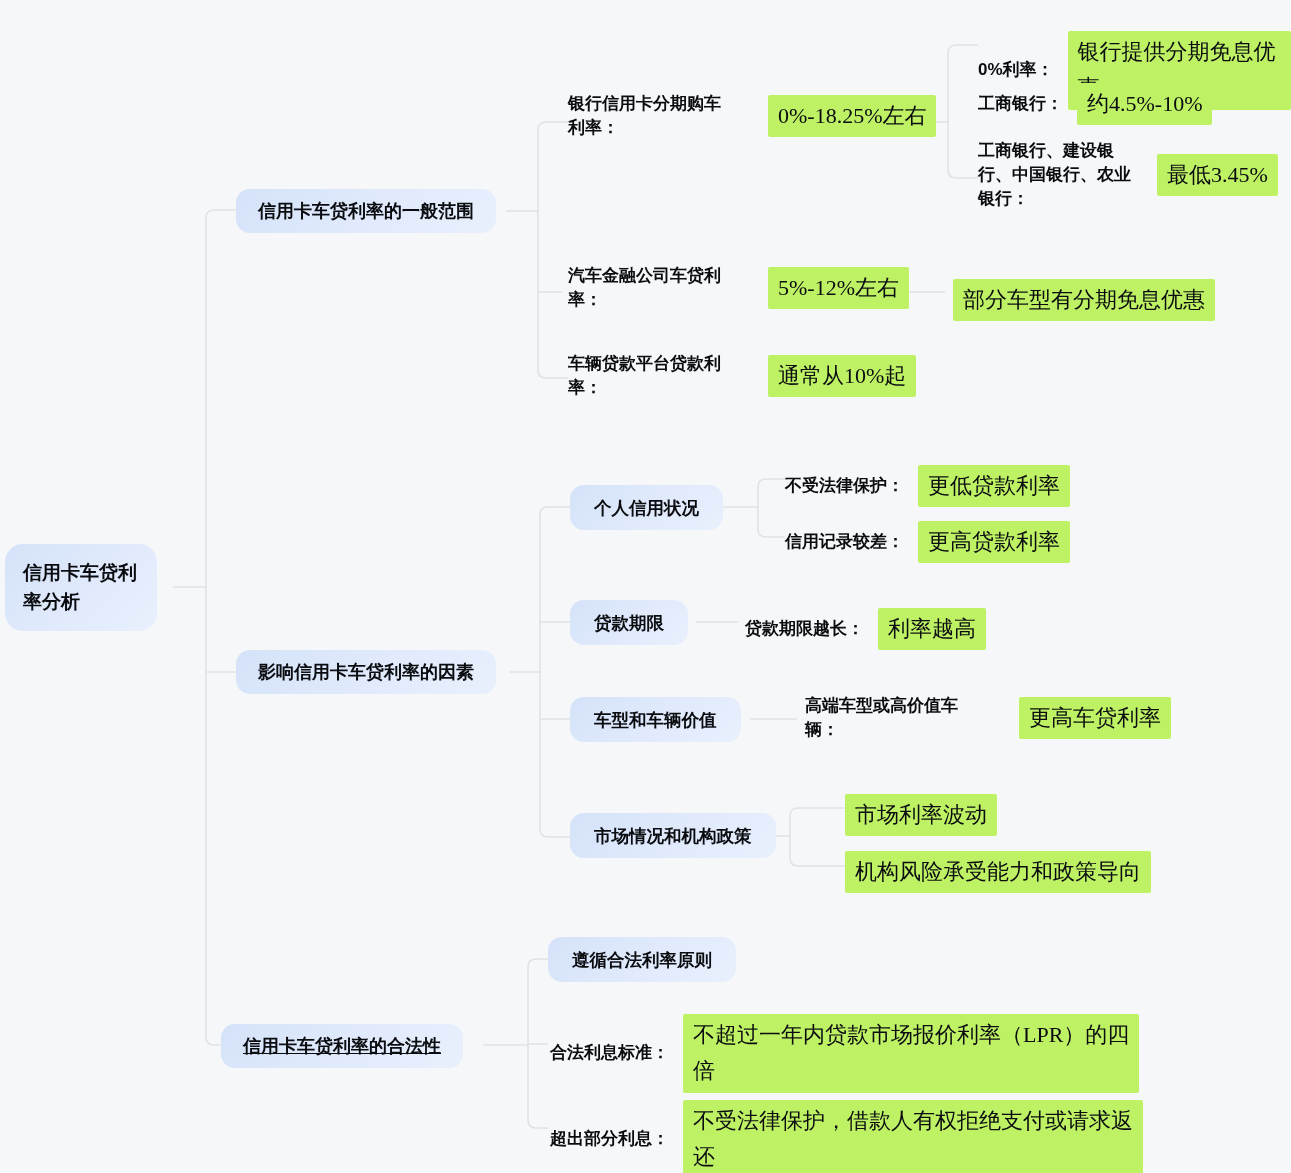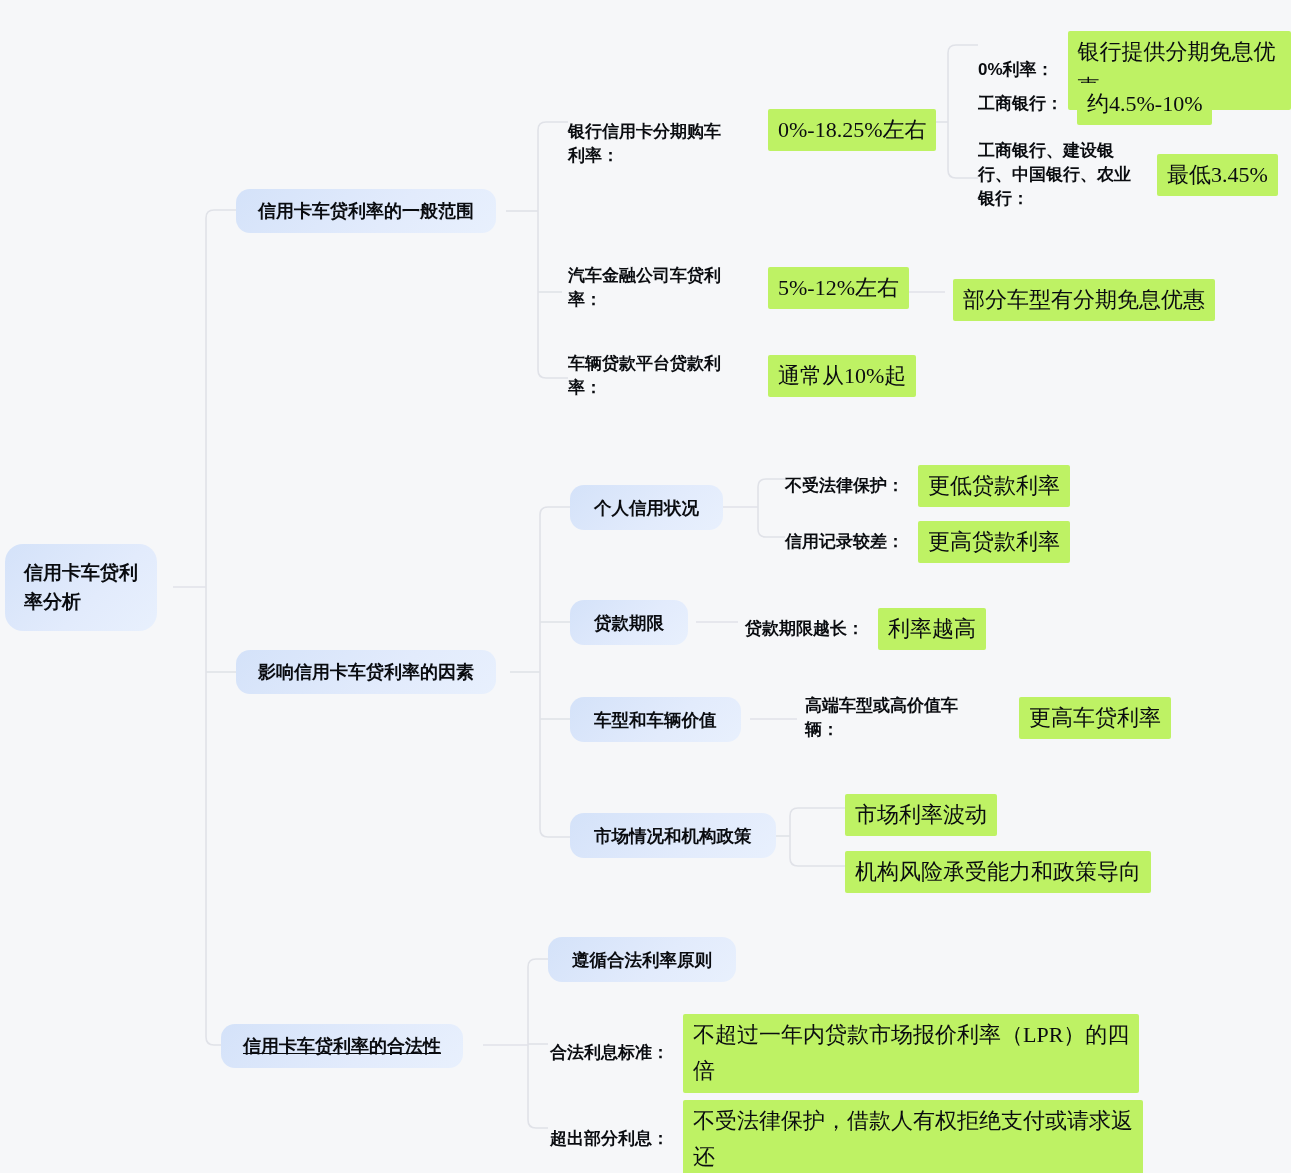--- a/index.html
+++ b/index.html
@@ -5,21 +5,21 @@
   html,body{margin:0;padding:0;}
   body{background:#eef0f3;}
   .canvas{
     position:relative;width:1291px;height:1173px;
     background:#f6f7f9;overflow:hidden;
     font-family:"Liberation Sans","DejaVu Sans",sans-serif;
     color:#0a0c10;
   }
   svg.wires{position:absolute;left:0;top:0;pointer-events:none;}
   .node{
-    position:absolute;display:inline-flex;align-items:center;justify-content:center;
+    position:absolute;display:inline-flex;align-items:center;
     background:linear-gradient(135deg,#d4e2f9 0%,#e2ebfc 60%,#e8f0fd 100%);
     border-radius:14px;font-weight:bold;white-space:pre-line;
   }
   .root{border-radius:18px;font-size:19px;line-height:1.55;padding:14px 18px;text-align:left;}
   .branch{height:44px;padding:0 22px;font-size:18px;}
   .subbox{height:45px;padding:0 24px;font-size:17.5px;}
   .kv{position:absolute;display:flex;align-items:center;}
   .key{
     font-weight:bold;font-size:17px;line-height:1.42;white-space:pre-line;
     flex:none;
@@ -82,21 +82,21 @@
     <span>信用卡车贷利率的一般范围</span>
   </div>
   <div class="node branch" style="left:236px;top:650px;">
     <span>影响信用卡车贷利率的因素</span>
   </div>
   <div class="node branch" style="left:221px;top:1024px;text-decoration:underline;">
     <span>信用卡车贷利率的合法性</span>
   </div>
 
   <div class="kv" style="left:568px;top:92px;">
-    <span class="key" style="width:200px;margin-top:28px;">银行信用卡分期购车
+    <span class="key" style="width:200px;">银行信用卡分期购车
 利率：</span>
     <span class="val">0%-18.25%左右</span>
   </div>
 
   <div class="kv gap14" style="left:978px;top:31px;">
     <span class="key">0%利率：</span>
     <span class="val">银行提供分期免息优惠</span>
   </div>
   <div class="kv gap14" style="left:978px;top:83px;">
     <span class="key">工商银行：</span>

